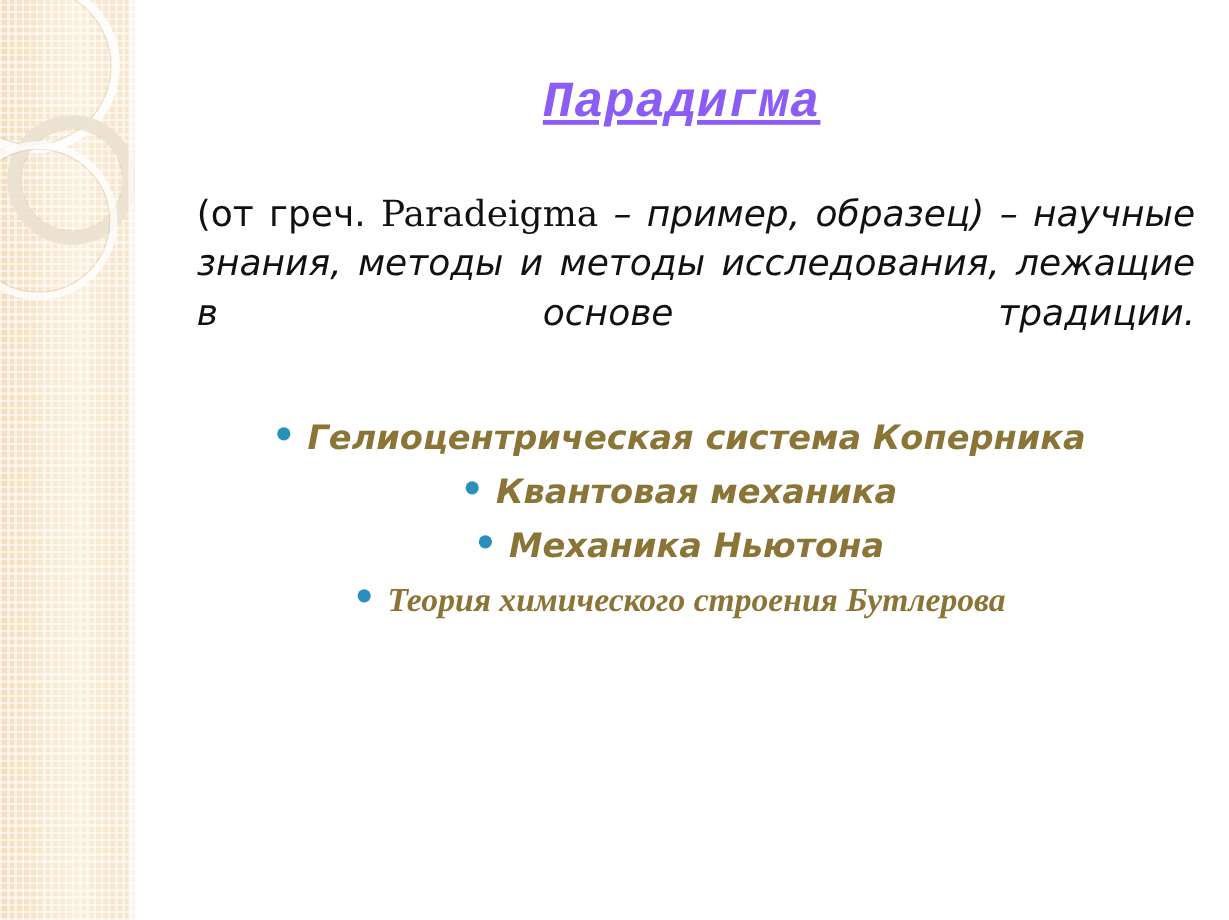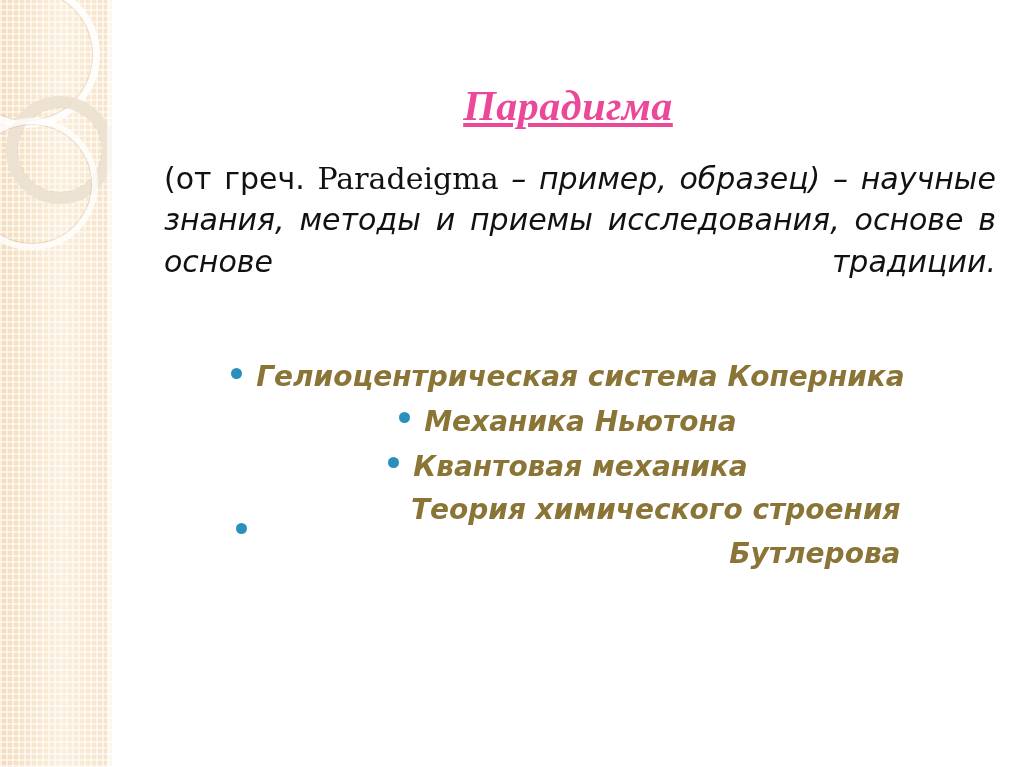--- a/index.html
+++ b/index.html
@@ -85,28 +85,27 @@
     width: 912px;
     height: 767px;
   }
 
   .slide-title {
     position: absolute;
     top: 62px;
     left: 0;
     width: 912px;
     text-align: center;
-    font-family: Liberation Serif, serif;
+    font-family: Liberation Mono, monospace;
     font-size: 42px;
     font-style: italic;
     font-weight: bold;
-    color: #ec4899;
+    color: #8b5cf6;
     text-decoration: underline;
     letter-spacing: 0.5px;
-    margin-top: 20px;
   }
 
   .definition {
     position: absolute;
     top: 158px;
     left: 52px;
     width: 832px;
     text-align: justify;
     text-align-last: justify;
     font-family: "DejaVu Sans", "Liberation Sans", sans-serif;
@@ -120,21 +119,21 @@
   }
   .definition .term {
     font-family: "DejaVu Serif", "Liberation Serif", serif;
     font-style: normal;
     font-weight: normal;
     margin-top: 16px;
   }
 
   .bullet-list {
     position: absolute;
-    top: 354px;
+    top: 342px;
     left: 0;
     width: 912px;
     margin: 0;
     padding: 0;
     list-style: none;
   }
   .bullet-list li {
     position: relative;
     display: block;
     text-align: center;
@@ -159,51 +158,52 @@
   }
   .bullet-list li .li-text {
     display: inline;
     vertical-align: middle;
   }
   .bullet-list li.two-line .li-text {
     display: inline-block;
     max-width: 640px;
     text-align: right;
     vertical-align: middle;
+    font-family: Liberation Serif, serif;
   }
 </style>
 </head>
 <body>
 
 <div class="slide">
 
   <div class="left-band">
     <div class="ring ring-1"></div>
     <div class="ring ring-2"></div>
     <div class="ring ring-3"></div>
     <div class="edge"></div>
   </div>
 
   <div class="content">
 
     <div class="slide-title">Парадигма</div>
 
     <div class="definition">
-      <span class="plain">(от греч. </span><span class="term">Paradeigma</span><span> – пример, образец) – научные знания, методы и приемы исследования, основе в основе традиции.</span>
+      <span class="plain">(от греч. </span><span class="term">Paradeigma</span><span> – пример, образец) – научные знания, методы и методы исследования, лежащие в основе традиции.</span>
     </div>
 
     <ul class="bullet-list">
       <li>
         <span class="bullet-dot"></span><span class="li-text">Гелиоцентрическая система Коперника</span>
       </li>
       <li>
+        <span class="bullet-dot"></span><span class="li-text">Квантовая механика</span>
+      </li>
+      <li>
         <span class="bullet-dot"></span><span class="li-text">Механика Ньютона</span>
-      </li>
-      <li>
-        <span class="bullet-dot"></span><span class="li-text">Квантовая механика</span>
       </li>
       <li class="two-line">
         <span class="bullet-dot"></span><span class="li-text">Теория химического строения Бутлерова</span>
       </li>
     </ul>
 
   </div>
 </div>
 
 </body></html>

